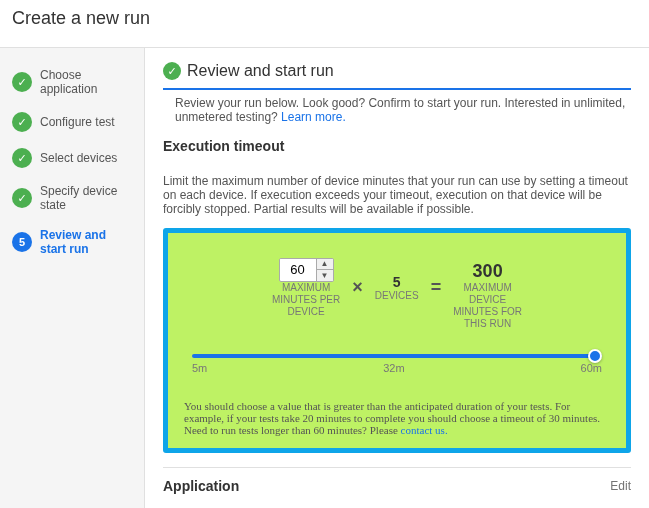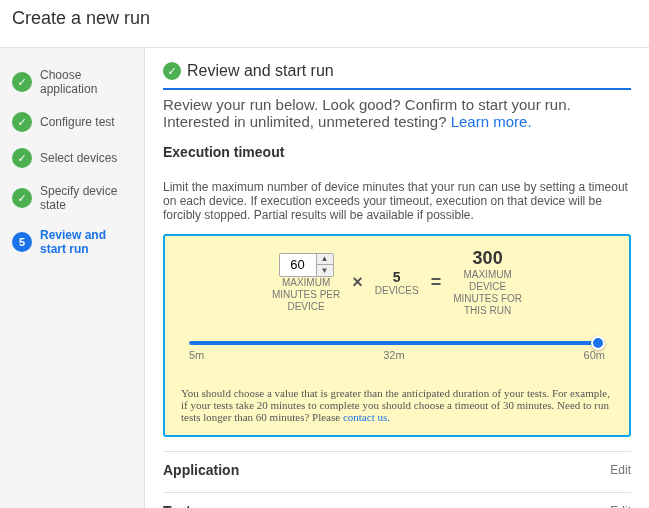--- a/index.html
+++ b/index.html
@@ -96,23 +96,24 @@
       border-radius: 50%;
       background: #4caf50;
       color: #fff;
       display: flex;
       align-items: center;
       justify-content: center;
       font-size: 11px;
     }
 
     .description-text {
-      font-size: 15px;
+      font-size: 12px;
       color: #555;
       margin-bottom: 14px;
+      margin-left: 12px;
     }
     .description-text a {
       color: #1a73e8;
       text-decoration: none;
     }
 
     
     .timeout-section {
       margin-bottom: 14px;
     }
@@ -122,23 +123,23 @@
       color: #333;
       margin-bottom: 20px;
     }
     .timeout-desc {
       font-size: 12px;
       color: #555;
       margin-bottom: 12px;
     }
 
     .timeout-box {
-      border: 2px solid #0ea5e9;
+      border: 5px solid #0ea5e9;
       border-radius: 3px;
-      background: #fef9c3;
+      background: #bef264;
       padding: 12px 16px;
     }
 
     .timeout-formula {
       display: flex;
       align-items: center;
       justify-content: center;
       gap: 12px;
       margin-bottom: 16px;
     }
@@ -353,21 +354,21 @@
             <div class="formula-operator">×</div>
 
             <div class="formula-item">
               <div class="formula-value">5</div>
               <div class="formula-label">DEVICES</div>
             </div>
 
             <div class="formula-operator">=</div>
 
             <div class="formula-item">
-              <div class="formula-value" style="font-size:18px;">300</div>
+              <div class="formula-value" style="font-size:18px;margin-top:16px;">300</div>
               <div class="formula-label">
                 <span>MAXIMUM</span><br>
                 <span>DEVICE</span><br>
                 <span>MINUTES FOR</span><br>
                 <span>THIS RUN</span>
               </div>
             </div>
           </div>
 
           <div class="slider-container">

